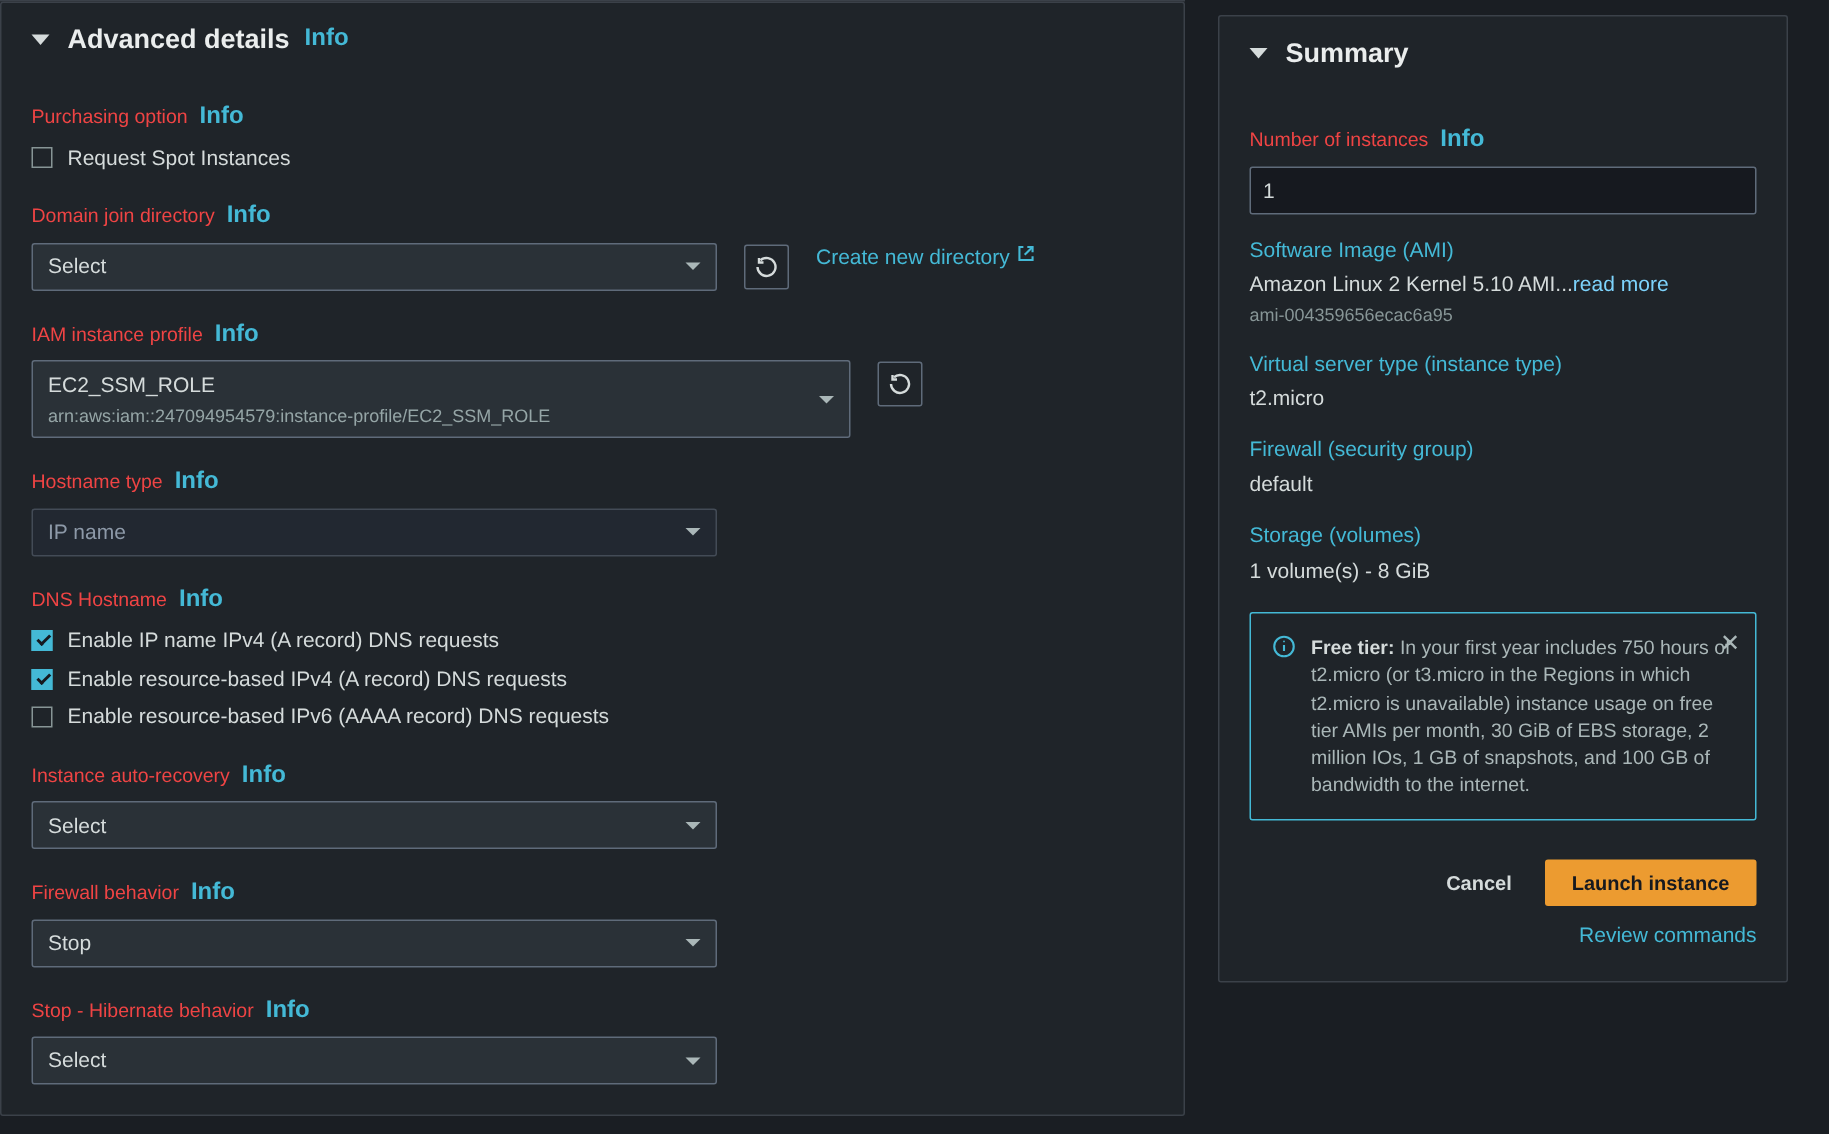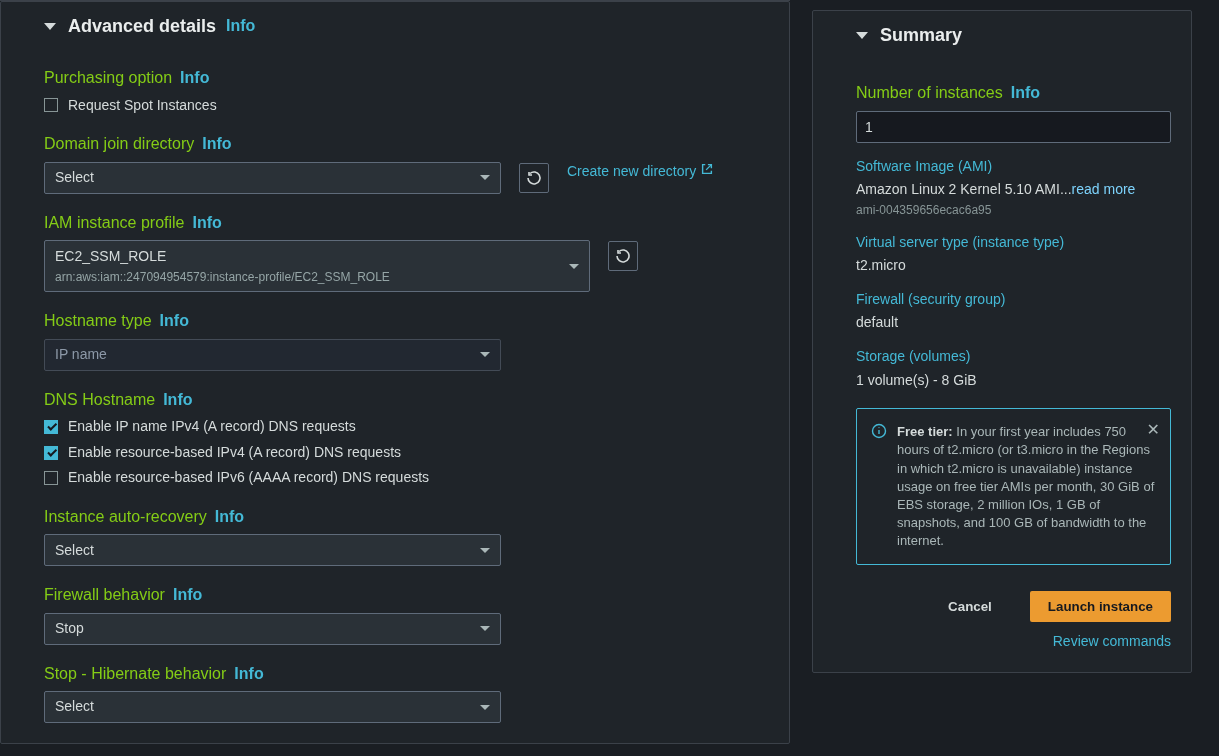--- a/index.html
+++ b/index.html
@@ -15,21 +15,20 @@
     overflow: hidden;
   }
   .layout { display: flex; gap: 22px; padding: 0; }
   .main-col { flex: 0 0 790px; }
   .side-col { flex: 0 0 380px; padding-top: 10px; }
   .panel {
     background: #1f2429;
     border: 1px solid #3b4149;
     border-radius: 2px;
     margin-bottom: 20px;
-    padding-left: 23px;
   }
   .panel-header {
     padding: 12px 20px;
     display: flex;
     align-items: center;
     gap: 10px;
   }
   .panel-title {
     font-size: 18px;
     font-weight: 700;
@@ -39,21 +38,21 @@
     width: 0; height: 0;
     border-left: 6px solid transparent;
     border-right: 6px solid transparent;
     border-top: 7px solid #d5dbdb;
     margin-right: 2px;
   }
   .panel-body { padding: 8px 20px 20px 20px; }
   .field { margin: 18px 0 0 0; }
   .field:first-child { margin-top: 8px; }
   .label-row { display: flex; align-items: baseline; gap: 8px; margin-bottom: 6px; }
-  .field-label { color: #84cc16; font-size: 16px; }
+  .field-label { color: #ef4444; font-size: 13px; }
   .info-link {
     color: #44b9d6;
     font-size: 16px;
     font-weight: 700;
     cursor: pointer;
     text-decoration: none;
   }
   .select {
     width: 457px;
     height: 32px;
@@ -164,21 +163,21 @@
   .alert-close {
     position: absolute; right: 10px; top: 10px;
     cursor: pointer;
     color: #aab7b8;
     font-size: 16px;
   }
   .alert strong { color: #d5dbdb; font-weight:700; }
   .footer {
     display: flex;
     justify-content: flex-end;
-    gap: 24px;
+    gap: 8px;
     margin-top: 26px;
     align-items: center;
   }
   .btn-ghost {
     background: transparent;
     border: none;
     color: #d5dbdb;
     font-weight: 700;
     padding: 8px 14px;
     cursor: pointer;

